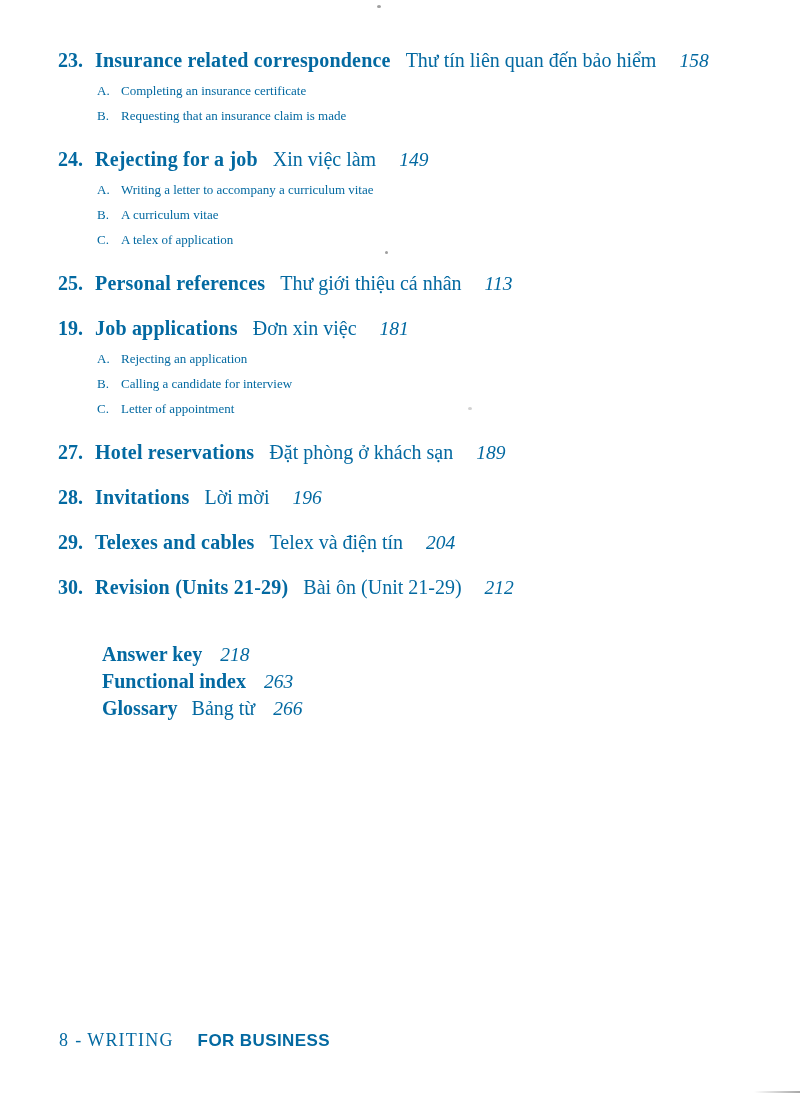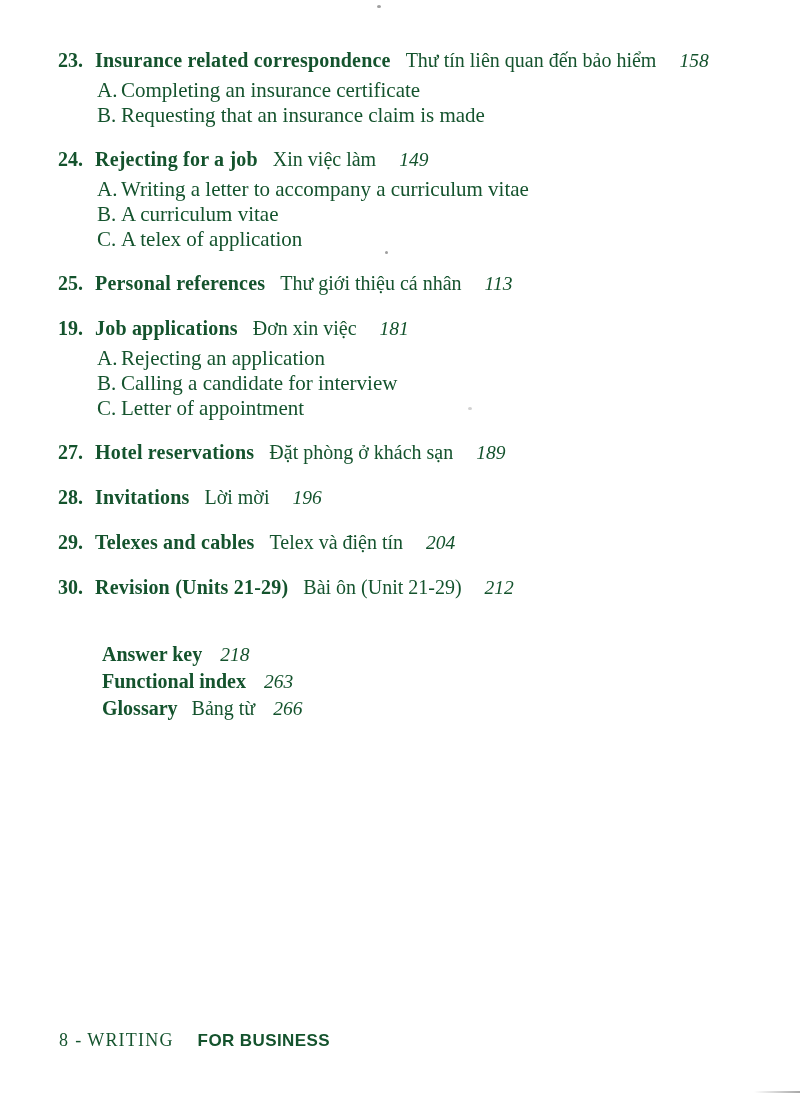--- a/index.html
+++ b/index.html
@@ -7,21 +7,21 @@
     padding: 0;
     background: #ffffff;
   }
   .page {
     position: relative;
     width: 800px;
     height: 1096px;
     background: #ffffff;
     overflow: hidden;
     font-family: "Liberation Serif", serif;
-    color: #14532d;
+    color: #0369a1;
   }
   .content {
     position: absolute;
     top: 47px;
     left: 58px;
     right: 36px;
   }
   
   .toc-item {
     margin-bottom: 18px;
@@ -46,21 +46,21 @@
   .toc-page {
     margin-left: 23px;
     font-style: italic;
     font-size: 19.5px;
   }
   .toc-subs {
     margin-top: 4px;
     padding-left: 39px;
   }
   .toc-sub {
-    font-size: 21px;
+    font-size: 13px;
     line-height: 25px;
     white-space: nowrap;
     font-family: Liberation Serif, serif;
   }
   .sub-letter {
     display: inline-block;
     min-width: 24px;
   }
   
   .back-matter {

